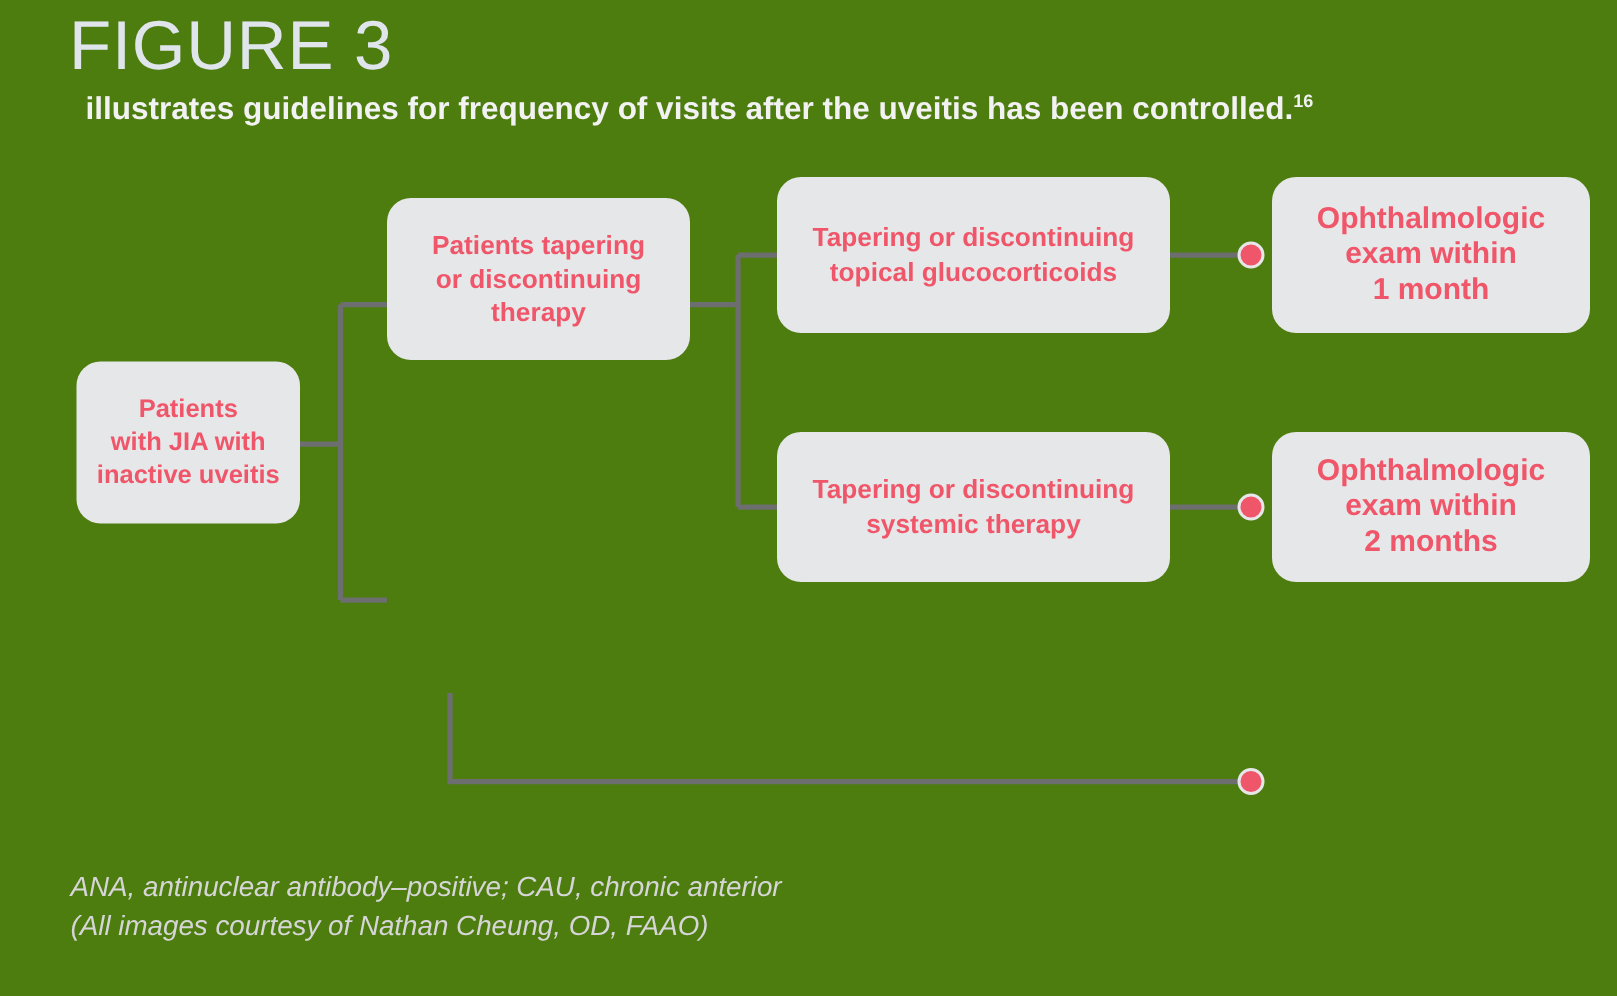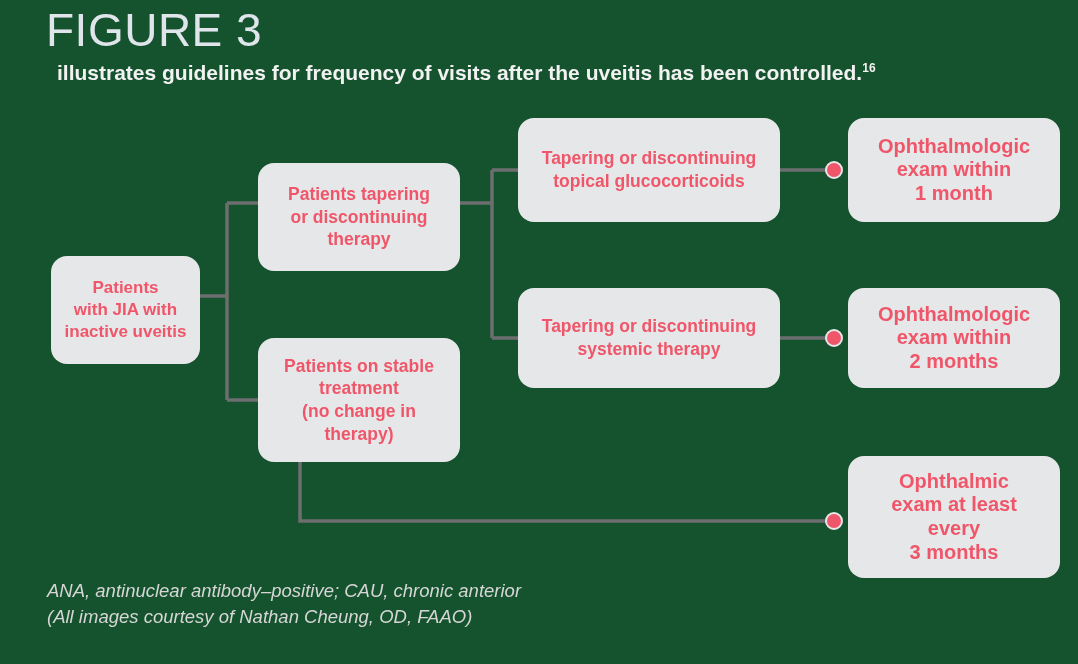--- a/index.html
+++ b/index.html
@@ -10,21 +10,21 @@
     width: 1078px;
     height: 664px;
     background: #333132;
     font-family: "Liberation Sans", sans-serif;
     overflow: hidden;
   }
   #figure-root {
     position: relative;
     width: 1078px;
     height: 664px;
-    background: #14532d;
+    background: #4d7c0f;
   }
 
   
   .fig-title {
     position: absolute;
     left: 46px;
     top: 4px;
     font-size: 46px;
     font-weight: 300;
     letter-spacing: 0.5px;
@@ -74,30 +74,30 @@
     padding: 4px 8px;
   }
   .node .node-label {
     white-space: pre-line;
     display: block;
   }
 
   
   #node-root {
     left: 51px;
-    top: 256px;
+    top: 241px;
     width: 149px;
     height: 108px;
     font-size: 17px;
     line-height: 1.28;
   }
   
   #node-tapering {
     left: 258px;
-    top: 163px;
+    top: 132px;
     width: 202px;
     height: 108px;
     font-size: 17.5px;
     line-height: 1.3;
   }
   #node-stable {
     left: 258px;
     top: 338px;
     width: 202px;
     height: 124px;
@@ -214,26 +214,20 @@
 with JIA with
 inactive uveitis</span>
   </div>
 
   <div class="node" id="node-tapering">
     <span class="node-label">Patients tapering
 or discontinuing
 therapy</span>
   </div>
 
-  <div class="node" id="node-stable">
-    <span class="node-label">Patients on stable
-treatment
-(no change in
-therapy)</span>
-  </div>
 
   <div class="node" id="node-topical">
     <span class="node-label">Tapering or discontinuing
 topical glucocorticoids</span>
   </div>
 
   <div class="node" id="node-systemic">
     <span class="node-label">Tapering or discontinuing
 systemic therapy</span>
   </div>
@@ -243,25 +237,19 @@
 exam within
 1 month</span>
   </div>
 
   <div class="node" id="node-exam-2m">
     <span class="node-label">Ophthalmologic
 exam within
 2 months</span>
   </div>
 
-  <div class="node" id="node-exam-3m">
-    <span class="node-label">Ophthalmic
-exam at least
-every
-3 months</span>
-  </div>
 
   <div class="footer">
     <span class="ln">ANA, antinuclear antibody–positive; CAU, chronic anterior</span>
     <span class="ln italic">(All images courtesy of Nathan Cheung, OD, FAAO)</span>
   </div>
 
 </div>
 
 </body></html>

